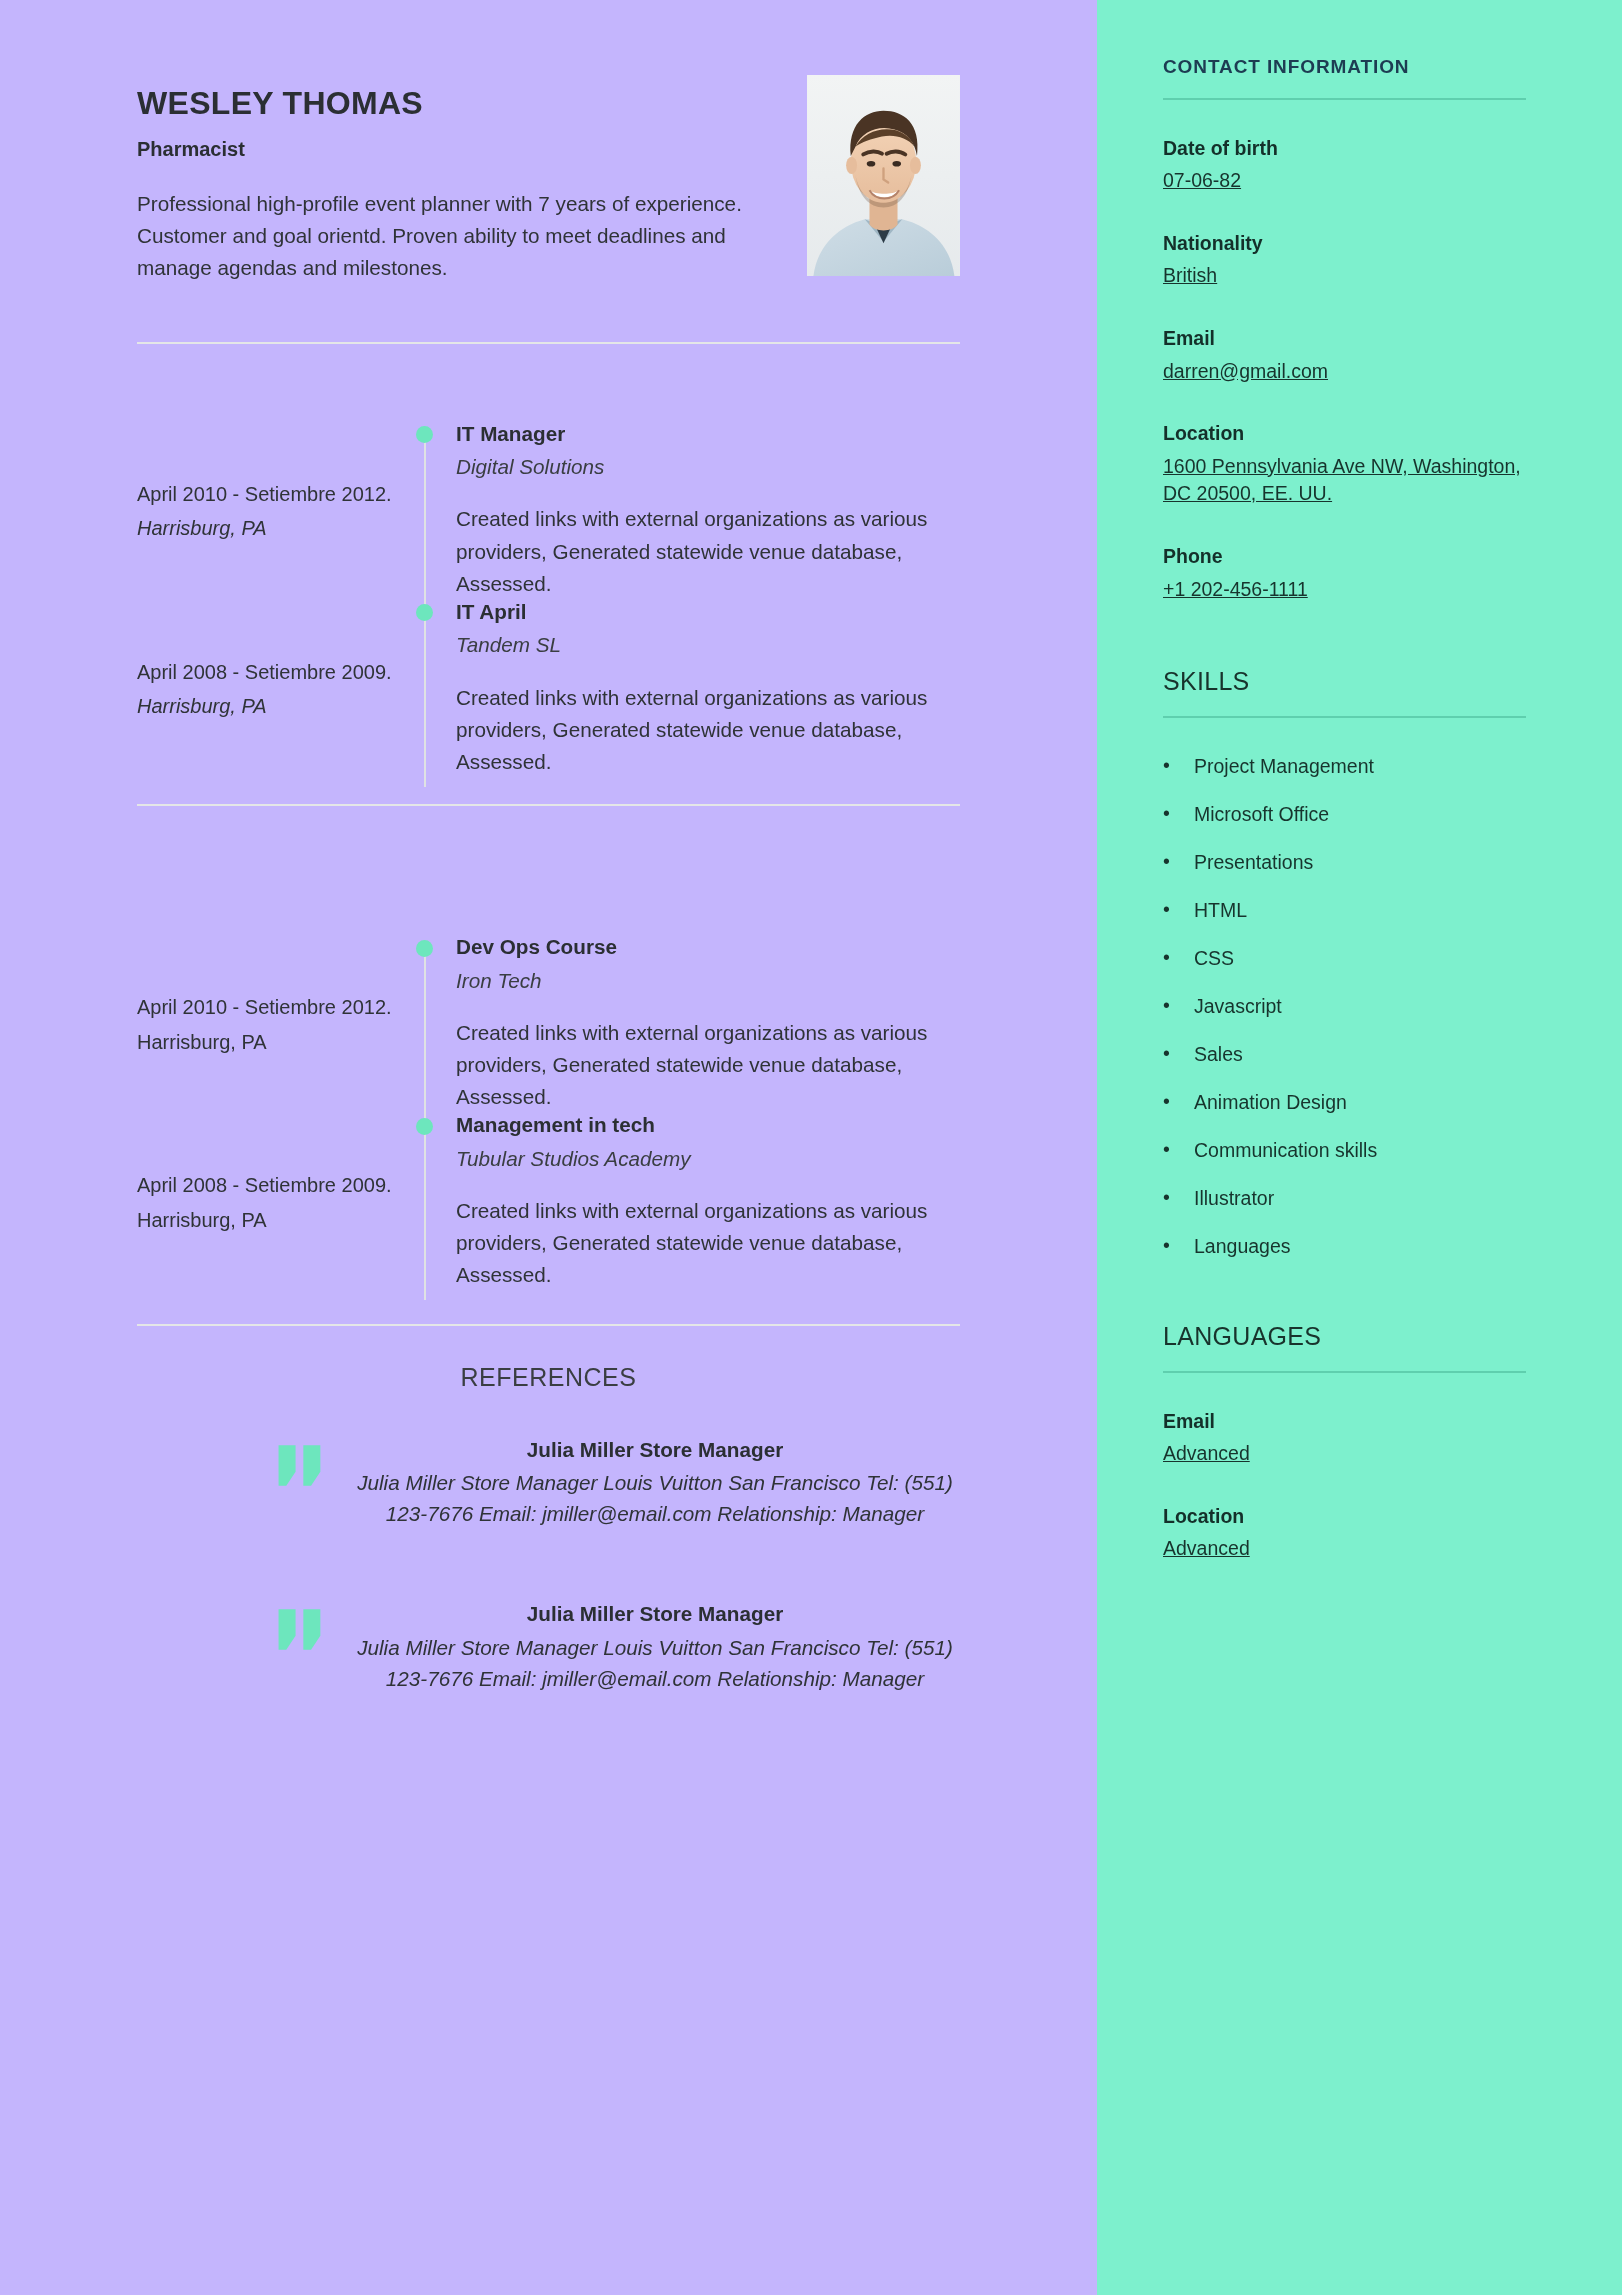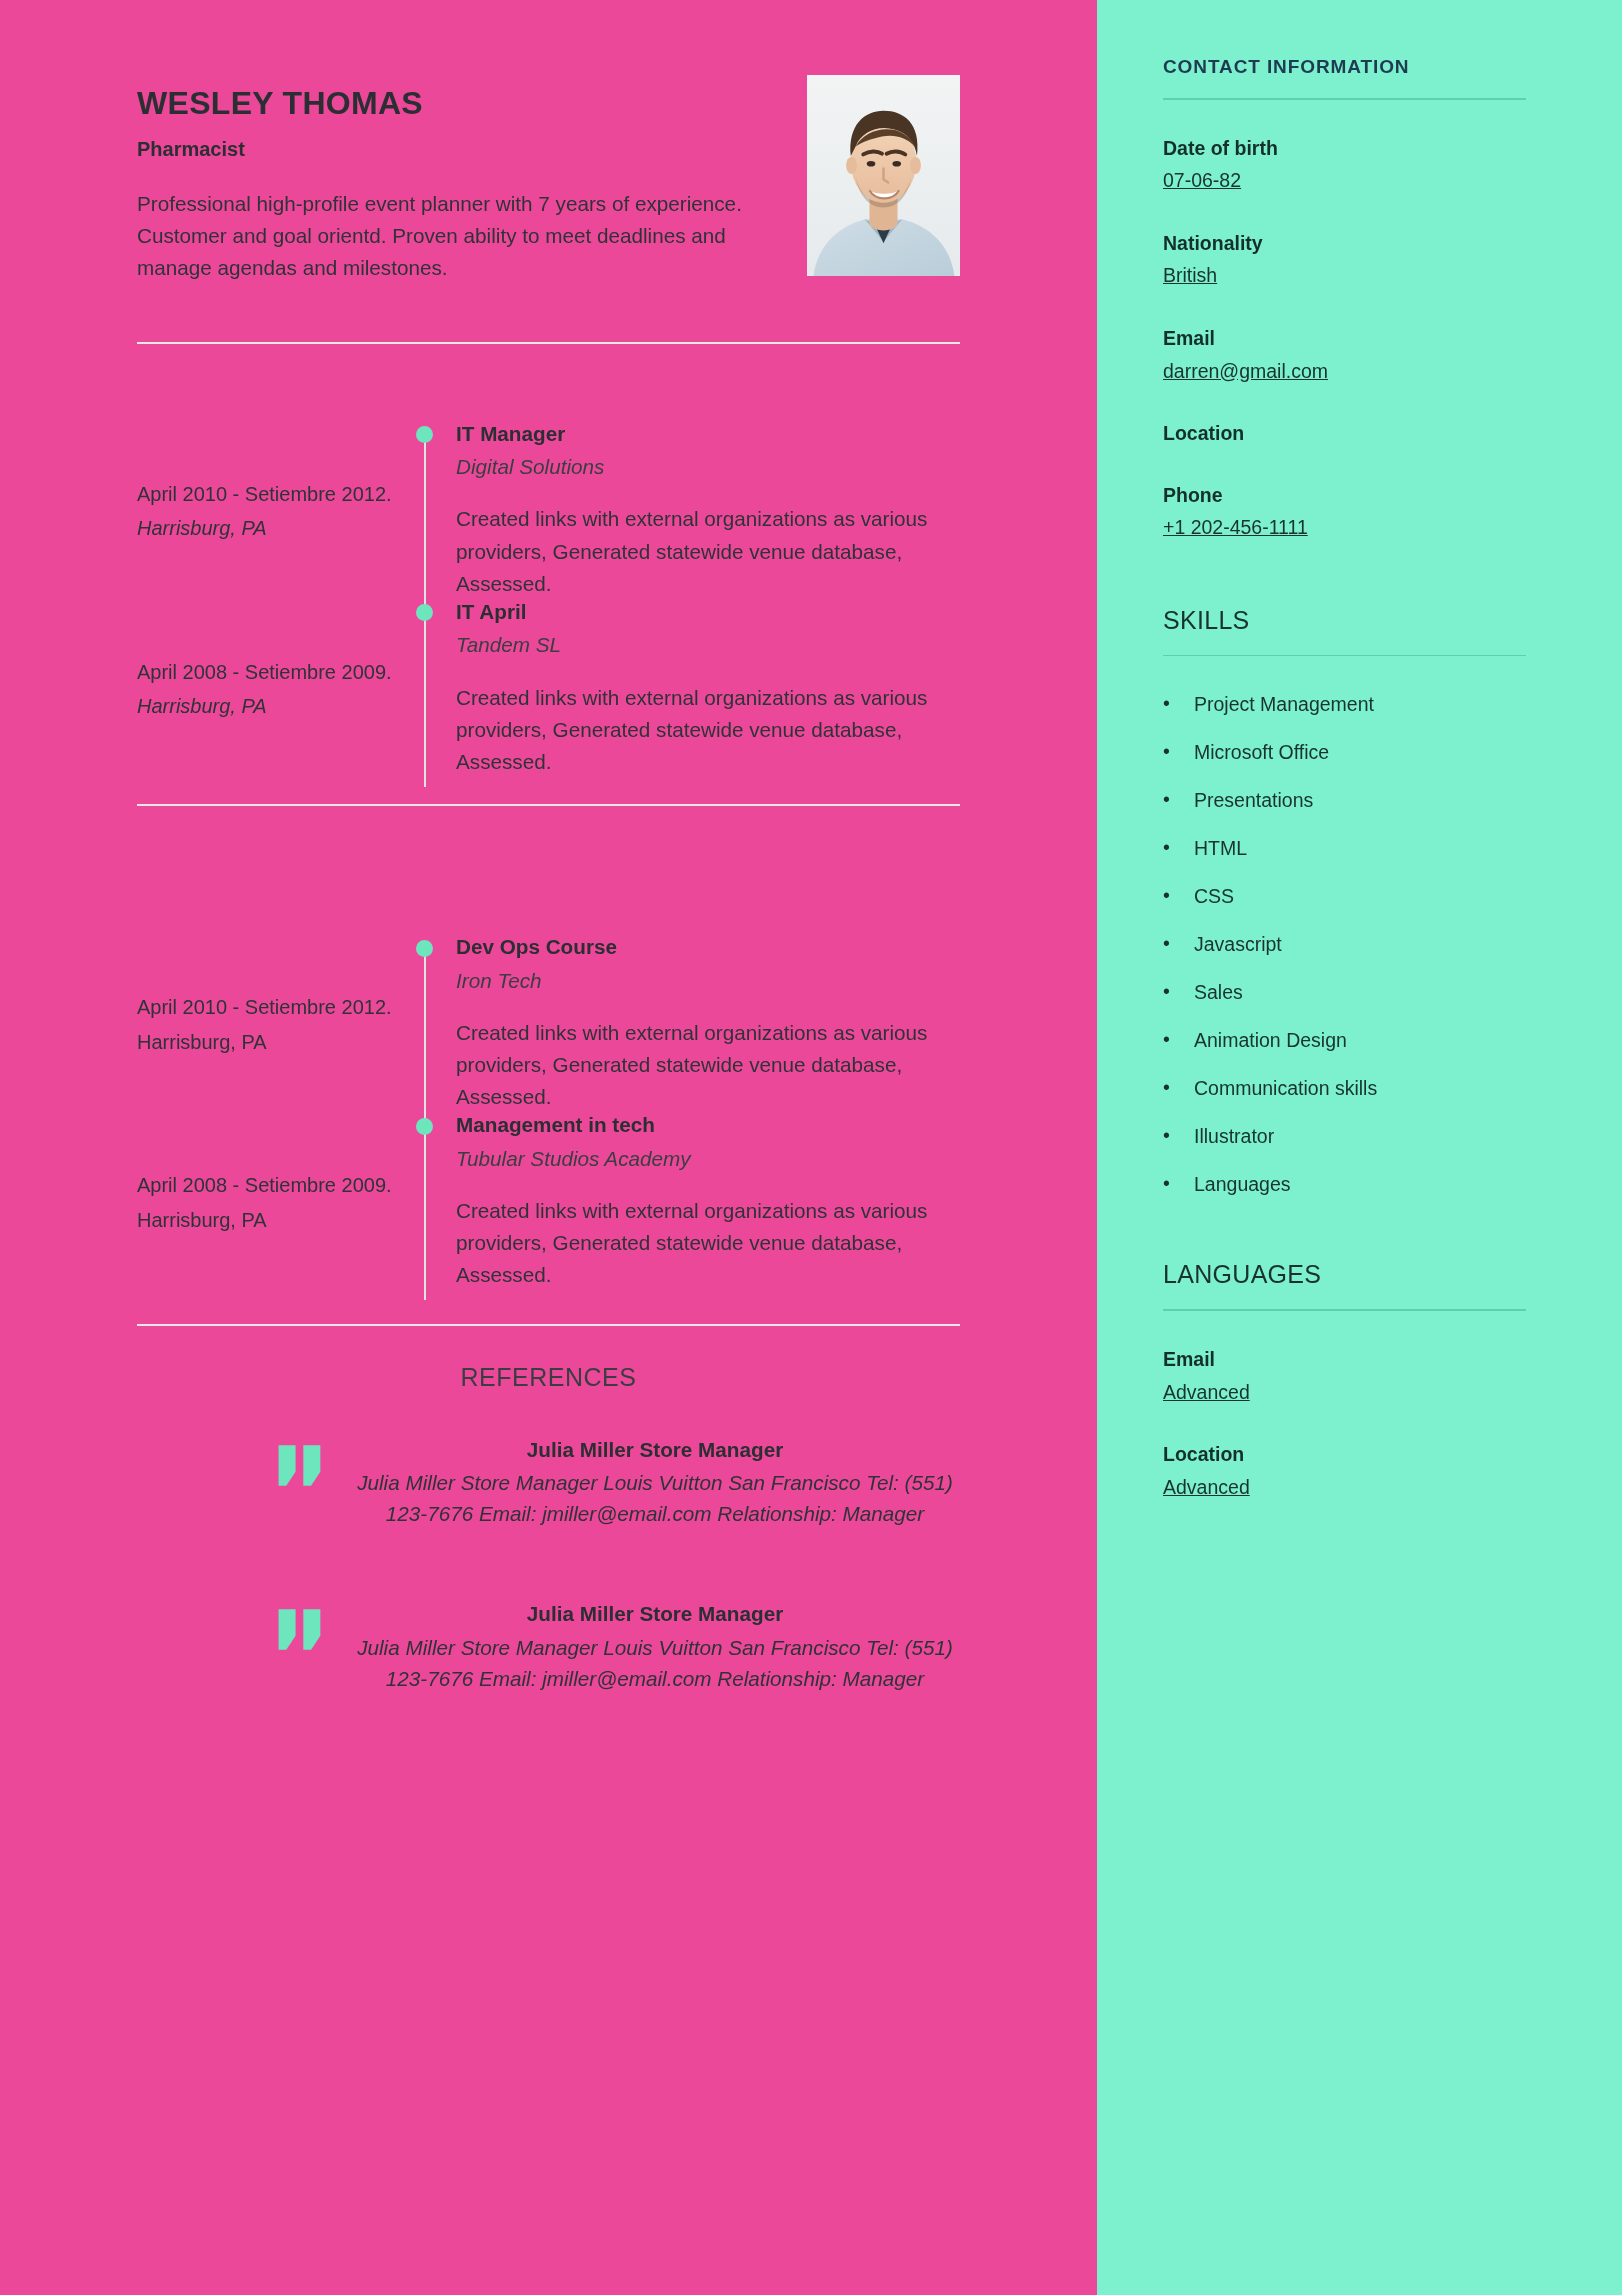--- a/index.html
+++ b/index.html
@@ -15,21 +15,21 @@
     height: 2295px;
     display: flex;
     overflow: hidden;
     background: #ffffff;
   }
 
   
   .main {
     width: 1097px;
     flex: 0 0 1097px;
-    background: #ec4899;
+    background: #c4b5fd;
     padding: 75px 137px 0 137px;
     position: relative;
   }
 
   
   .header {
     display: flex;
     align-items: flex-start;
     justify-content: space-between;
   }
@@ -442,20 +442,21 @@
       <div class="sb-block">
         <div class="sb-label">Nationality</div>
         <div class="sb-value">British</div>
       </div>
       <div class="sb-block">
         <div class="sb-label">Email</div>
         <div class="sb-value">darren@gmail.com</div>
       </div>
       <div class="sb-block">
         <div class="sb-label">Location</div>
+        <div class="sb-value">1600 Pennsylvania Ave NW, Washington, DC 20500, EE. UU.</div>
       </div>
       <div class="sb-block">
         <div class="sb-label">Phone</div>
         <div class="sb-value">+1 202-456-1111</div>
       </div>
     </div>
 
     <div class="sb-section">
       <div class="sb-heading-light">SKILLS</div>
       <div class="sb-divider"></div>

